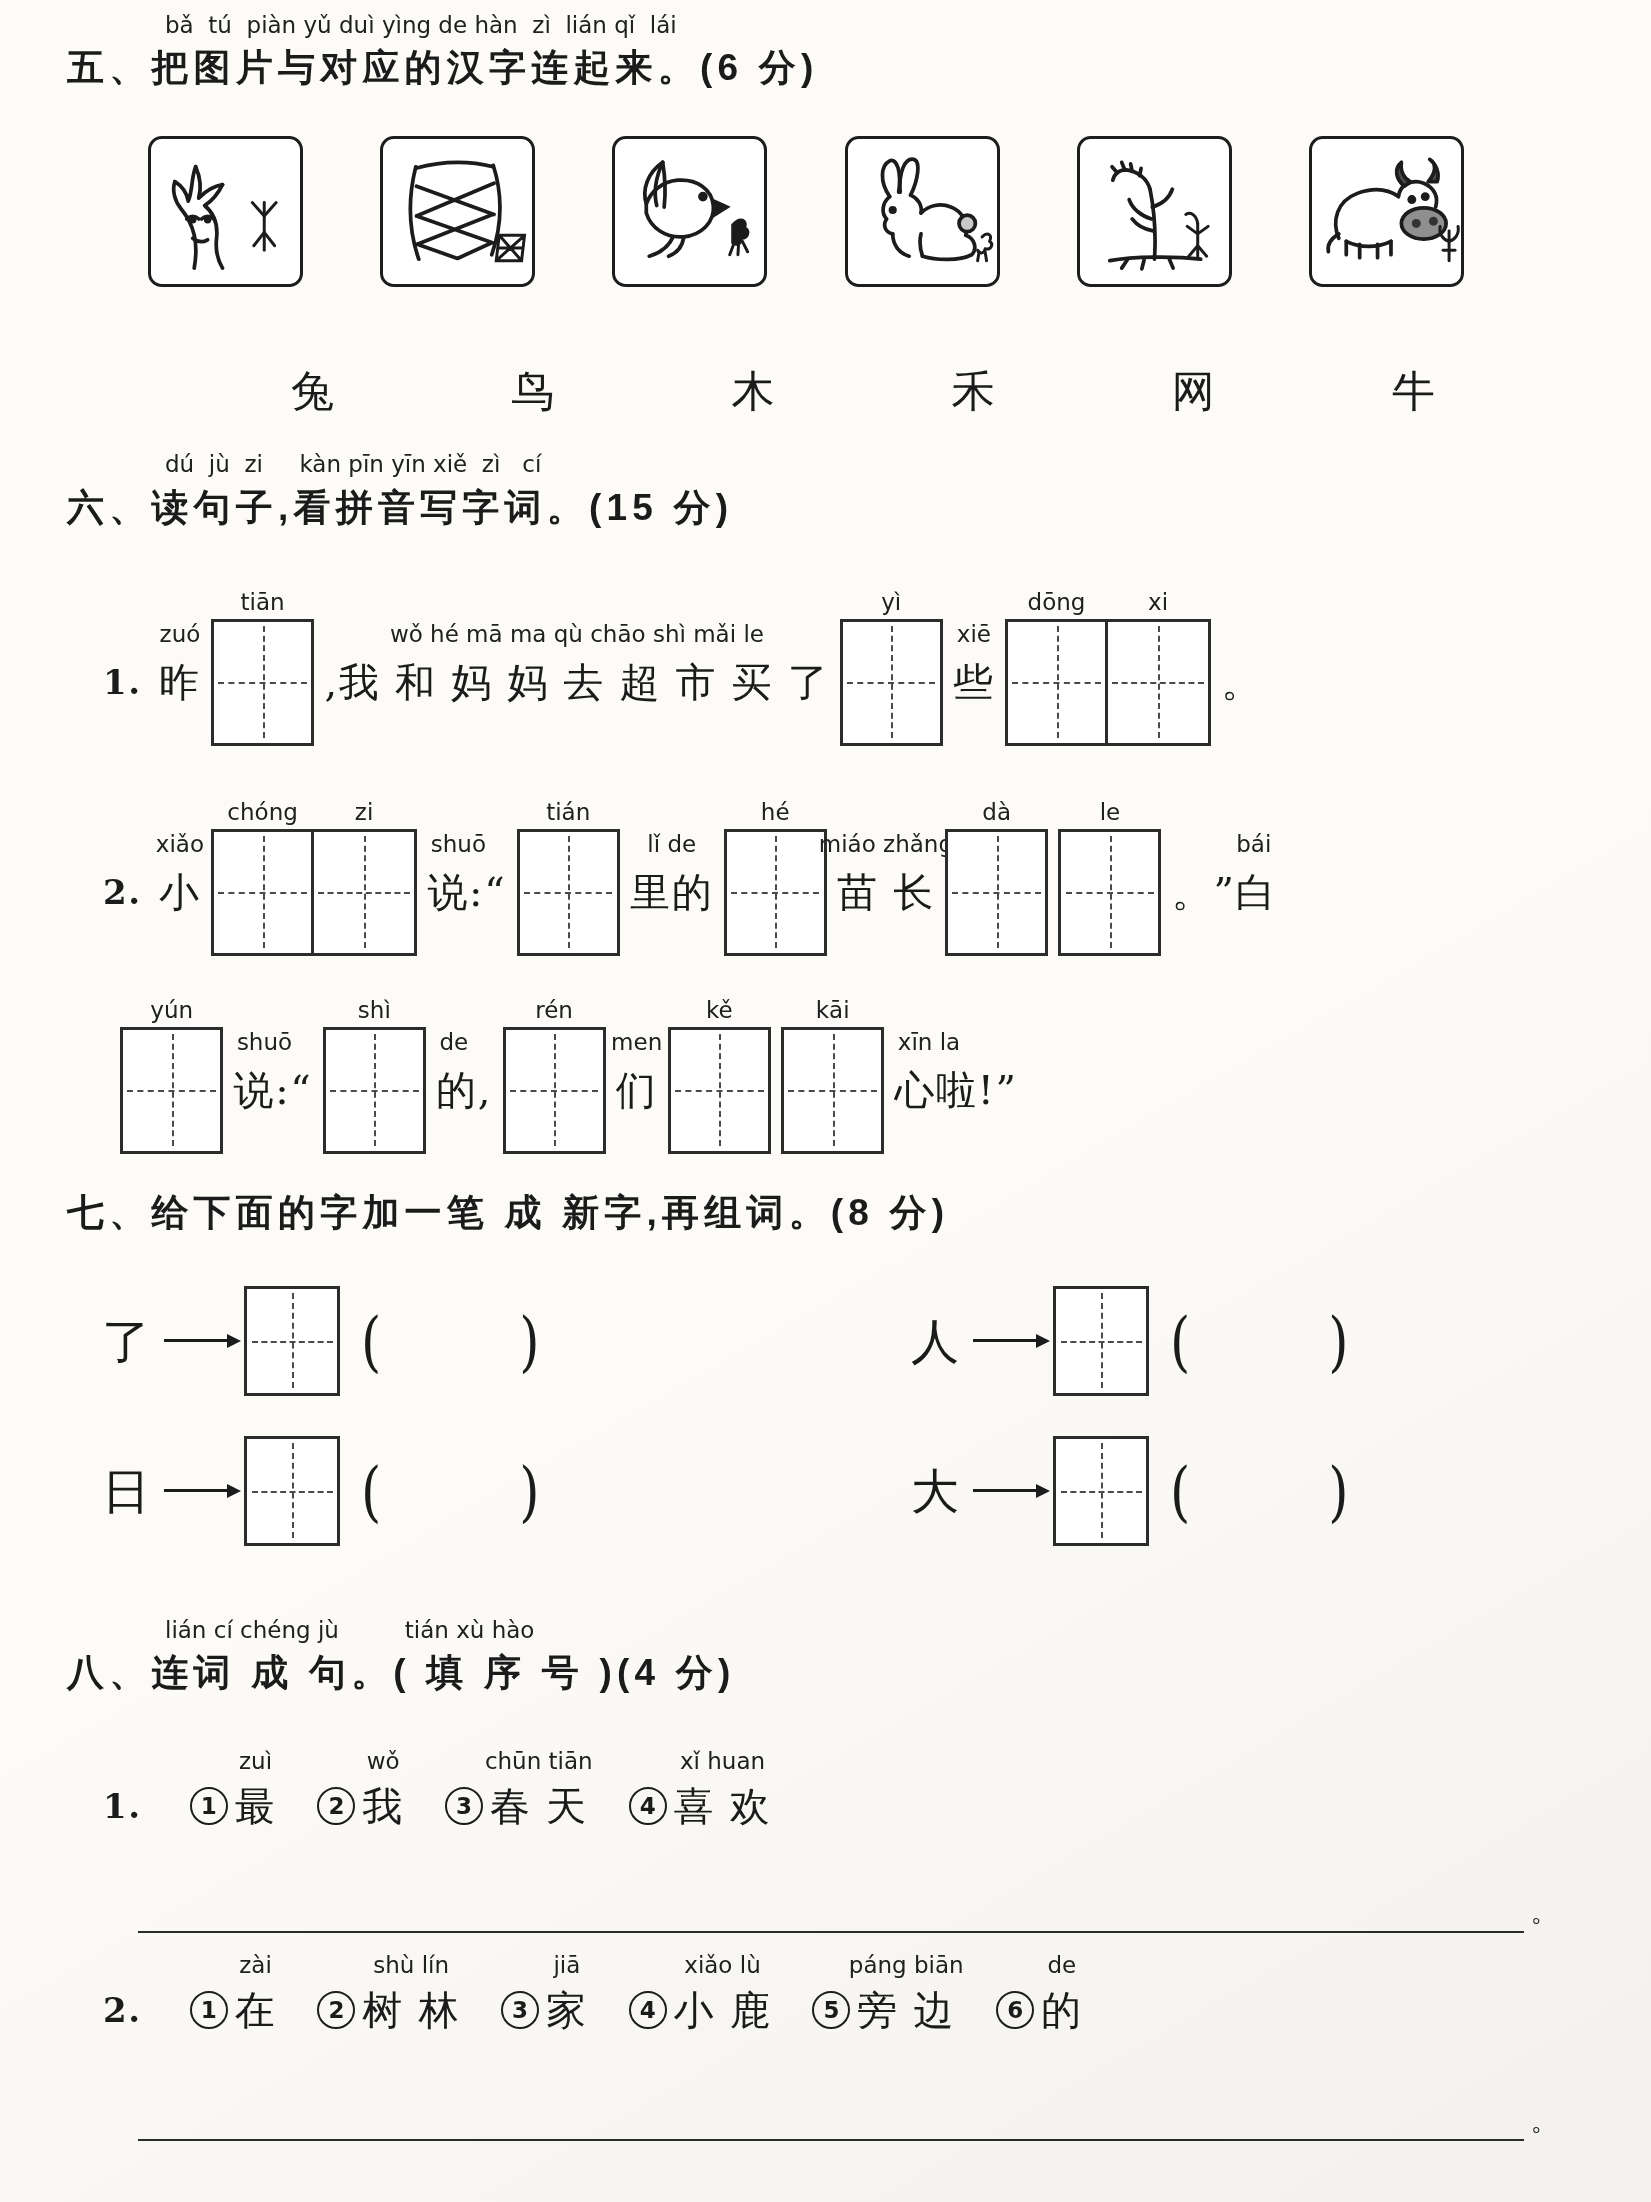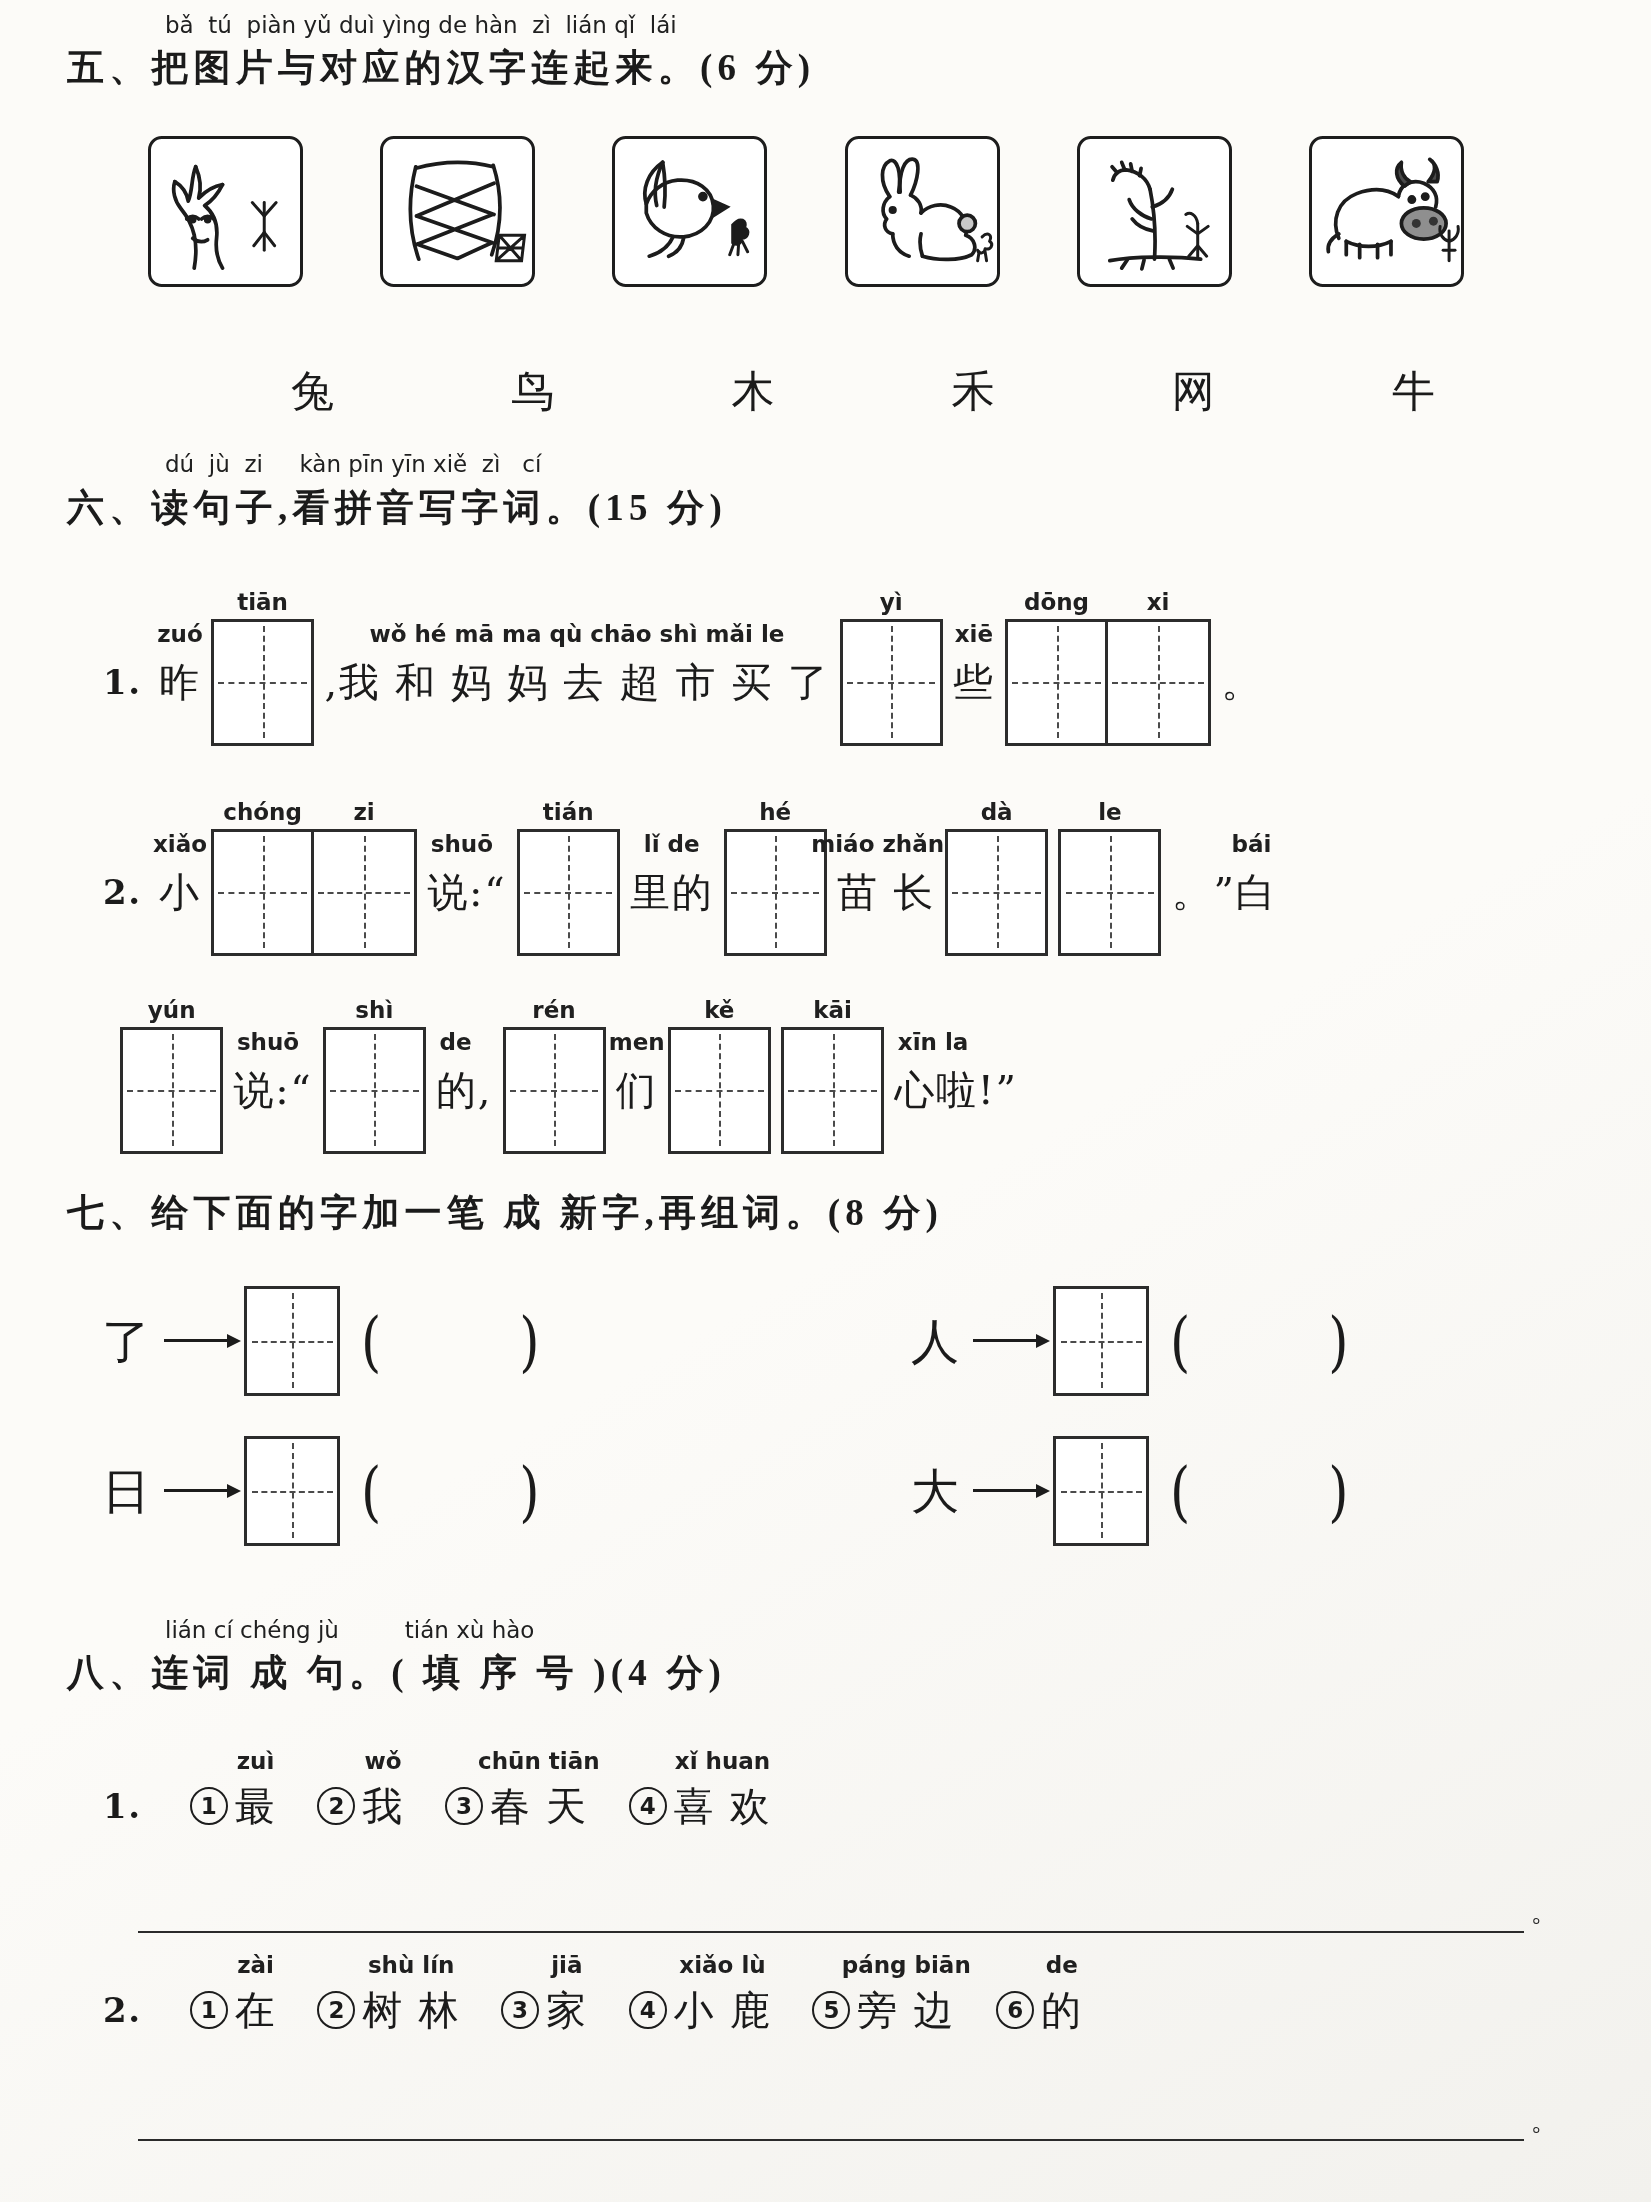--- a/index.html
+++ b/index.html
@@ -8,21 +8,21 @@
     width:1652px;height:2203px;position:relative;overflow:hidden;
     background:linear-gradient(150deg,#fcfbf8 55%,#f2f1ed 100%);
     color:#1b1b1b;font-family:"DejaVu Serif","Liberation Serif",serif;
     box-sizing:border-box;padding-top:11px;
   }
   .sec-pinyin{
     font-family:"DejaVu Sans","Liberation Sans",sans-serif;
     font-size:23px;white-space:pre;margin-left:165px;line-height:29px;color:#202020;
   }
   .sec-title{
-    margin:3.4px 0 0 67px;font-family:Liberation Serif, serif;
+    margin:3.4px 0 0 67px;font-family:Liberation Sans, sans-serif;
     font-size:37px;font-weight:700;letter-spacing:5.2px;line-height:50px;white-space:pre;
   }
   
   .pic-row{display:flex;justify-content:space-between;width:1316px;margin:43px 0 0 148px;}
   .pic-frame{
     width:155px;height:151px;border:3.9px solid #1d1d1d;border-radius:13.8px;
     background:#fff;box-sizing:border-box;overflow:hidden;
   }
   .pic-frame svg{width:100%;height:100%;display:block;}
   .char-row{
@@ -30,21 +30,21 @@
     font-size:43px;line-height:50px;
   }
   
   .sent-row{display:flex;align-items:center;gap:10.3px;margin-left:103px;font-size:40px;}
   .row-m1{margin-top:86px;} .row-m2{margin-top:83px;} .row-m3{margin-top:71px;align-items:center;}
   .lnum{font-size:34px;font-weight:700;margin-right:6.9px;letter-spacing:1.7px;}
   .zh-seg{position:relative;display:inline-block;}
   .zh{white-space:pre;letter-spacing:1.7px;line-height:1.25;}
   .py{
     font-family:"DejaVu Sans","Liberation Sans",sans-serif;font-size:23px;color:#202020;
-    position:absolute;bottom:100%;margin-bottom:10.3px;white-space:nowrap;letter-spacing:0;font-weight:bold;
+    position:absolute;bottom:100%;margin-bottom:10.3px;white-space:nowrap;letter-spacing:0;
   }
   .py-center{left:50%;transform:translateX(-50%);}
   .py-start{left:3.4px;} .py-end{right:6px;}
   .wbox{display:flex;flex:0 0 auto;}
   .cell{width:103px;height:127px;border:3px solid #2c2c2c;box-sizing:border-box;position:relative;background:#fff;}
   .cell + .cell{border-left:none;}
   .cell .vl{position:absolute;top:4.3px;bottom:4.3px;left:50%;border-left:2.6px dashed #4a4a4a;}
   .cell .hl{position:absolute;left:4.3px;right:4.3px;top:50%;border-top:2.6px dashed #4a4a4a;}
   .cell .py{margin-bottom:6.9px;}
   .wbox.tall .cell{width:96px;height:110px;}

